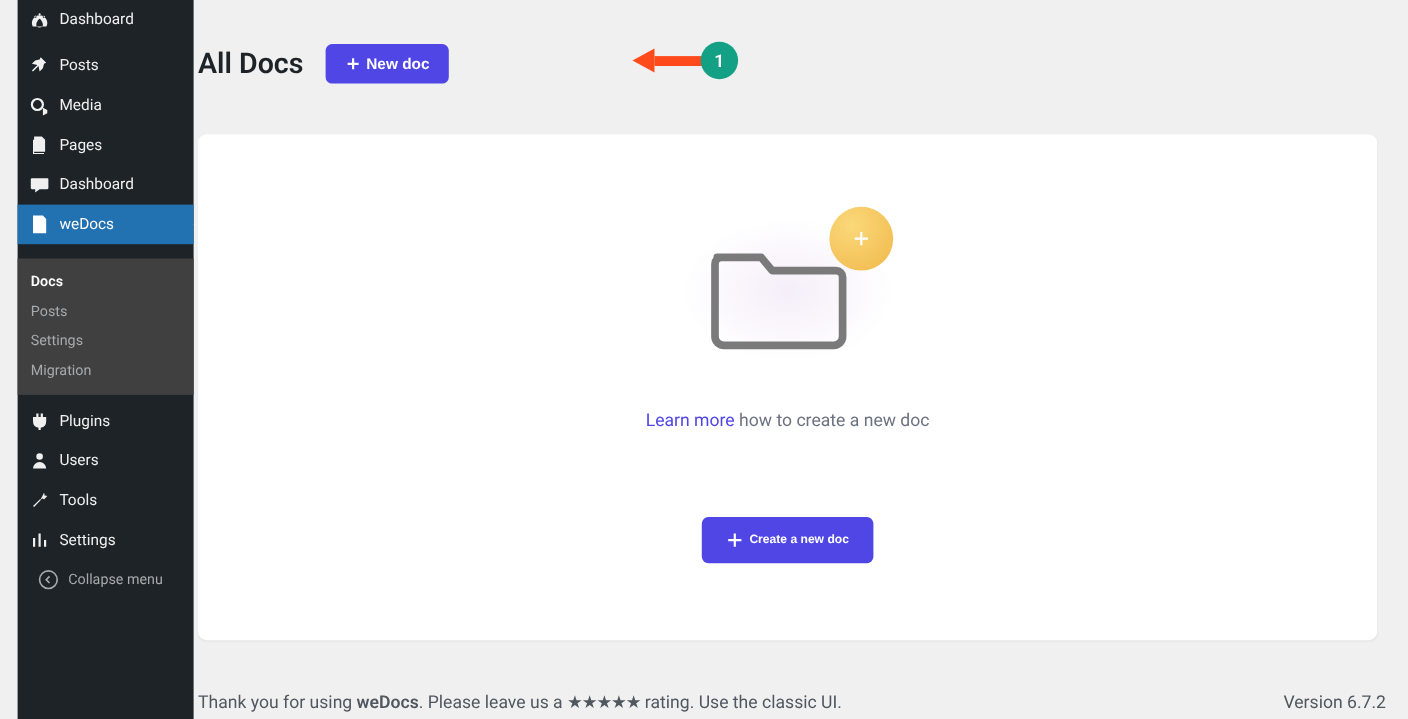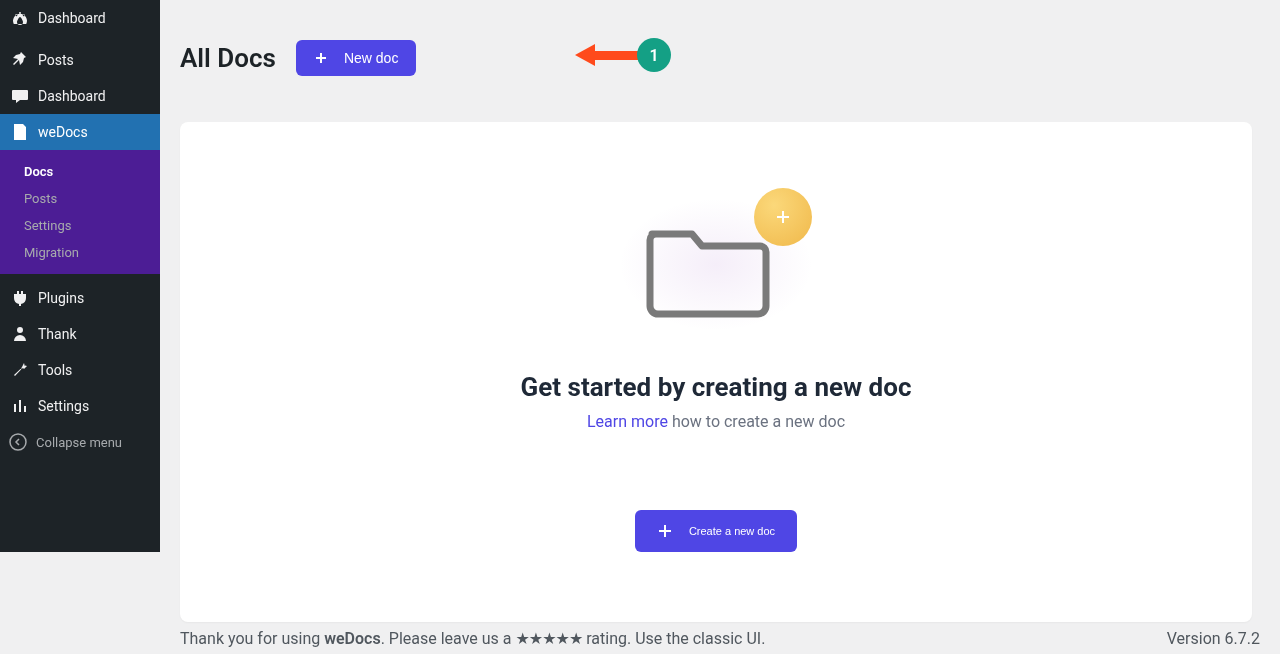--- a/index.html
+++ b/index.html
@@ -1,37 +1,37 @@
 <!DOCTYPE html>
 <html><head>
   <meta charset="utf-8">
   <style>
     * { margin: 0; padding: 0; box-sizing: border-box; }
     body { font-family: -apple-system, BlinkMacSystemFont, "Segoe UI", Roboto, sans-serif; background: #f0f0f1; width: 1280px; height: 654px; overflow: hidden; position: relative; }
     
-    .sidebar { width: 160px; height: 552px; background: #1d2327; color: #f0f0f1; position: absolute; left: 0; top: 0; }
+    .sidebar { width: 160px; height: 654px; background: #1d2327; color: #f0f0f1; position: absolute; left: 16px; top: 0; }
     .menu-item { display: flex; align-items: center; gap: 8px; padding: 8px 10px; color: #f0f0f1; font-size: 14px; cursor: pointer; }
     .menu-item .icon { width: 20px; height: 20px; display: flex; align-items: center; justify-content: center; flex-shrink: 0; }
     .menu-item.active { background: #2271b1; color: #fff; position: relative; }
     .menu-item.active::after { content: ''; position: absolute; right: -8px; top: 50%; transform: translateY(-50%); border: 8px solid transparent; border-right-color: #f0f0f1; }
     .menu-separator { height: 6px; }
     
-    .submenu { background: #4c1d95; padding: 8px 12px; }
+    .submenu { background: #404040; padding: 8px 0; margin-top: 13px; }
     .submenu-item { padding: 6px 12px; font-size: 13px; color: #a7aaad; cursor: pointer; }
     .submenu-item.current { color: #fff; font-weight: 600; }
     
-    .collapse-item { display: flex; align-items: center; gap: 8px; padding: 8px 8px; color: #a7aaad; font-size: 13px; cursor: pointer; }
+    .collapse-item { display: flex; align-items: center; gap: 8px; padding: 8px 18px; color: #a7aaad; font-size: 13px; cursor: pointer; }
     .collapse-item .icon { width: 20px; height: 20px; display: flex; align-items: center; justify-content: center; }
     
     .main { position: absolute; left: 160px; top: 0; right: 0; height: 654px; padding: 40px 28px 0 20px; }
     
     .header-row { display: flex; align-items: center; gap: 20px; margin-bottom: 46px; }
     .page-title { font-size: 26px; font-weight: 600; color: #1d2327; }
     
-    .btn-primary { background: #4f46e5; color: #fff; border: none; border-radius: 6px; padding: 10px 18px; font-size: 14px; font-weight: 400; display: inline-flex; align-items: center; gap: 16px; cursor: pointer; }
+    .btn-primary { background: #4f46e5; color: #fff; border: none; border-radius: 6px; padding: 10px 18px; font-size: 14px; font-weight: 700; display: inline-flex; align-items: center; gap: 5px; cursor: pointer; }
     .btn-primary-lg { padding: 13px 22px; font-size: 11px; margin-top: 41px; }
     
     .card { background: #fff; border-radius: 8px; padding: 60px 40px 70px; text-align: center; box-shadow: 0 1px 2px rgba(0,0,0,0.04); }
     
     .empty-illustration { width: 200px; height: 160px; margin: 0 auto 30px; position: relative; }
     .folder-bg { position: absolute; left: 50%; top: 50%; transform: translate(-50%, -48%); width: 190px; height: 130px; background: radial-gradient(ellipse at center, #f5eef9 0%, #fff 72%); border-radius: 50%; }
     .plus-badge { position: absolute; right: 4px; top: 6px; width: 58px; height: 58px; border-radius: 50%; background: radial-gradient(circle at 35% 30%, #fbd87a, #f0b84a); display: flex; align-items: center; justify-content: center; color: #fff; font-size: 24px; }
     
     .headline { font-size: 26px; font-weight: 700; color: #1f2937; margin-bottom: 10px; }
     .sub-line { font-size: 16px; color: #6b7280; margin-bottom: 38px; }
@@ -64,21 +64,37 @@
 
   <div class="menu-item">
     <span class="icon">
       <svg width="20" height="20" viewBox="0 0 20 20" fill="currentColor">
           <path d="M11 2l5 5-2 1-1 4-3 3-1-5-5 5-1-1 5-5-5-1 3-3 4-1z"></path>
         </svg>
     </span>
     <span>Posts</span>
   </div>
 
-
+  <div class="menu-item">
+    <span class="icon">
+      <svg width="20" height="20" viewBox="0 0 20 20" fill="currentColor">
+          <path d="M8 3a6 6 0 1 0 0 12A6 6 0 0 0 8 3zm0 2a4 4 0 1 1 0 8 4 4 0 0 1 0-8zm5 7l4 2v3l-4 2z"></path>
+        </svg>
+    </span>
+    <span>Media</span>
+  </div>
+
+  <div class="menu-item">
+    <span class="icon">
+      <svg width="20" height="20" viewBox="0 0 20 20" fill="currentColor">
+          <path d="M5 2h7l3 3v11H5zM4 5h1v12h9v1H4z"></path>
+        </svg>
+    </span>
+    <span>Pages</span>
+  </div>
 
   <div class="menu-item">
     <span class="icon">
       <svg width="20" height="20" viewBox="0 0 20 20" fill="currentColor">
           <path d="M3 4h14a1 1 0 0 1 1 1v8a1 1 0 0 1-1 1h-7l-4 3v-3H3a1 1 0 0 1-1-1V5a1 1 0 0 1 1-1z"></path>
         </svg>
     </span>
     <span>Dashboard</span>
   </div>
 
@@ -109,21 +125,21 @@
     </span>
     <span>Plugins</span>
   </div>
 
   <div class="menu-item">
     <span class="icon">
       <svg width="20" height="20" viewBox="0 0 20 20" fill="currentColor">
           <path d="M10 9a3 3 0 1 0 0-6 3 3 0 0 0 0 6zm-6 8a6 6 0 0 1 12 0z"></path>
         </svg>
     </span>
-    <span>Thank</span>
+    <span>Users</span>
   </div>
 
   <div class="menu-item">
     <span class="icon">
       <svg width="20" height="20" viewBox="0 0 20 20" fill="currentColor">
           <path d="M14 3a4 4 0 0 1-3.6 5.9L4 15l1 1 6.1-6.4A4 4 0 0 1 17 6l-3 3-2-2z"></path>
         </svg>
     </span>
     <span>Tools</span>
   </div>
@@ -174,21 +190,20 @@
       <svg width="130" height="110" viewBox="0 0 130 110" style="position:absolute; left:28px; top:34px;">
         <path d="M8 18 h40 l10 12 h58 a6 6 0 0 1 6 6 v54 a8 8 0 0 1 -8 8 H14 a8 8 0 0 1 -8 -8 V24 a6 6 0 0 1 6 -6 z" fill="none" stroke="#7a7a7a" stroke-width="7" stroke-linejoin="round"></path>
       </svg>
       <div class="plus-badge">
         <svg width="18" height="18" viewBox="0 0 18 18" fill="none" stroke="#fff" stroke-width="2">
             <path d="M9 3v12M3 9h12"></path>
           </svg>
       </div>
     </div>
 
-    <div class="headline">Get started by creating a new doc</div>
 
     <div class="sub-line">
       <a href="#">Learn more</a><span> how to create a new doc</span>
     </div>
 
     <button class="btn-primary btn-primary-lg">
       <svg width="16" height="16" viewBox="0 0 16 16" fill="none" stroke="currentColor" stroke-width="2">
           <path d="M8 2v12M2 8h12"></path>
         </svg>
       <span>Create a new doc</span>

